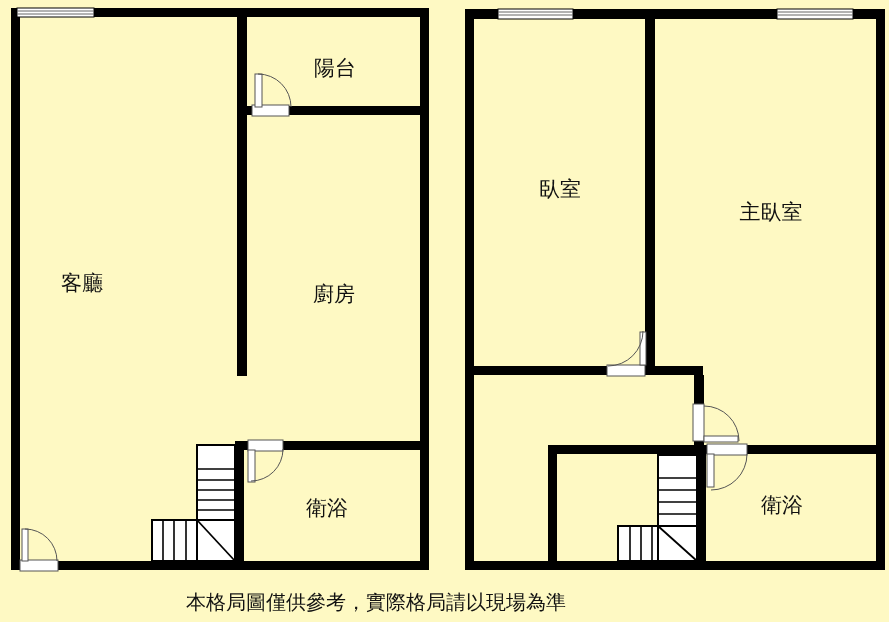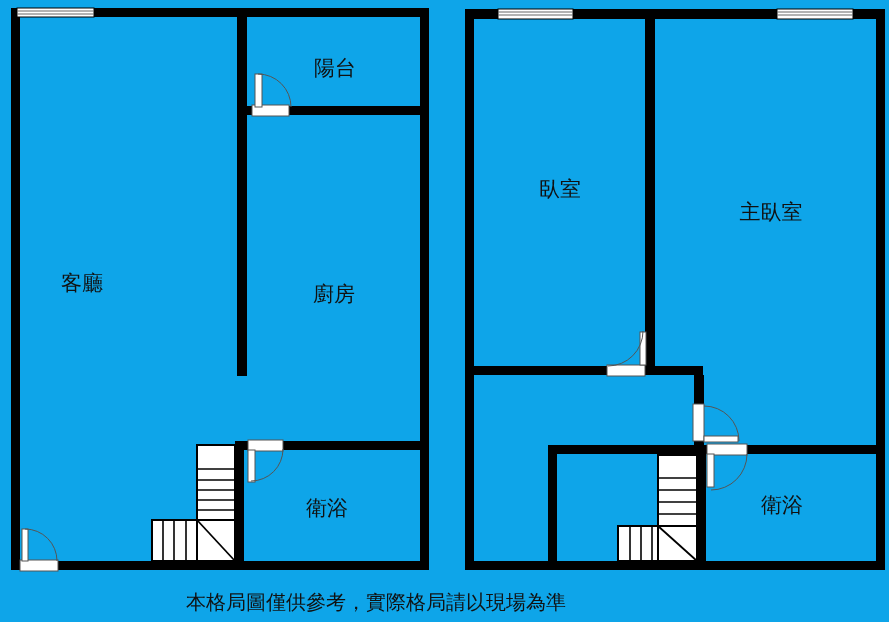--- a/index.html
+++ b/index.html
@@ -1,19 +1,19 @@
 <!DOCTYPE html>
 <html><head>
 <meta charset="utf-8">
 <style>
   html,body{margin:0;padding:0;background:#ffffff;}
   .stage{
     position:relative;
     width:889px;height:622px;
-    background:#0ea5e9;
+    background:#fef9c3;
     font-family:"Liberation Sans", sans-serif;
   }
   svg{display:block;}
   .wall{fill:#000000;}
   .win{fill:#ffffff;stroke:#000000;stroke-width:1;}
   .winline{stroke:#666666;stroke-width:1;}
   .leaf{fill:#ffffff;stroke:#555555;stroke-width:1;}
   .arc{fill:none;stroke:#555555;stroke-width:1;}
   .stairbox{fill:#ffffff;stroke:#000000;stroke-width:2;}
   .tread{stroke:#000000;stroke-width:1.6;}

